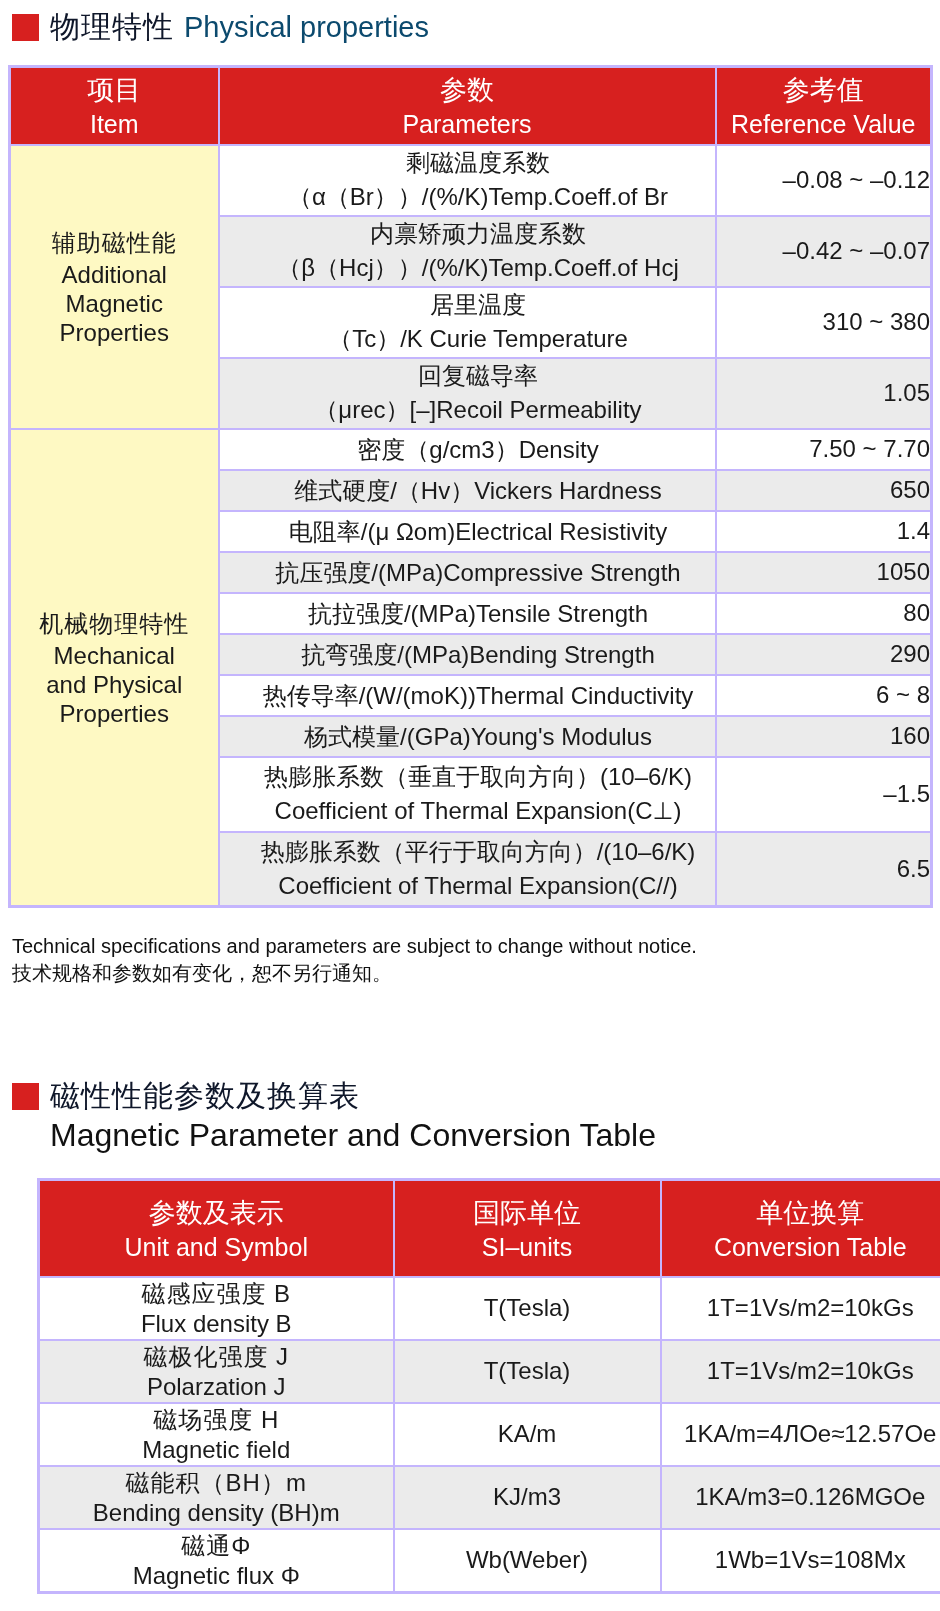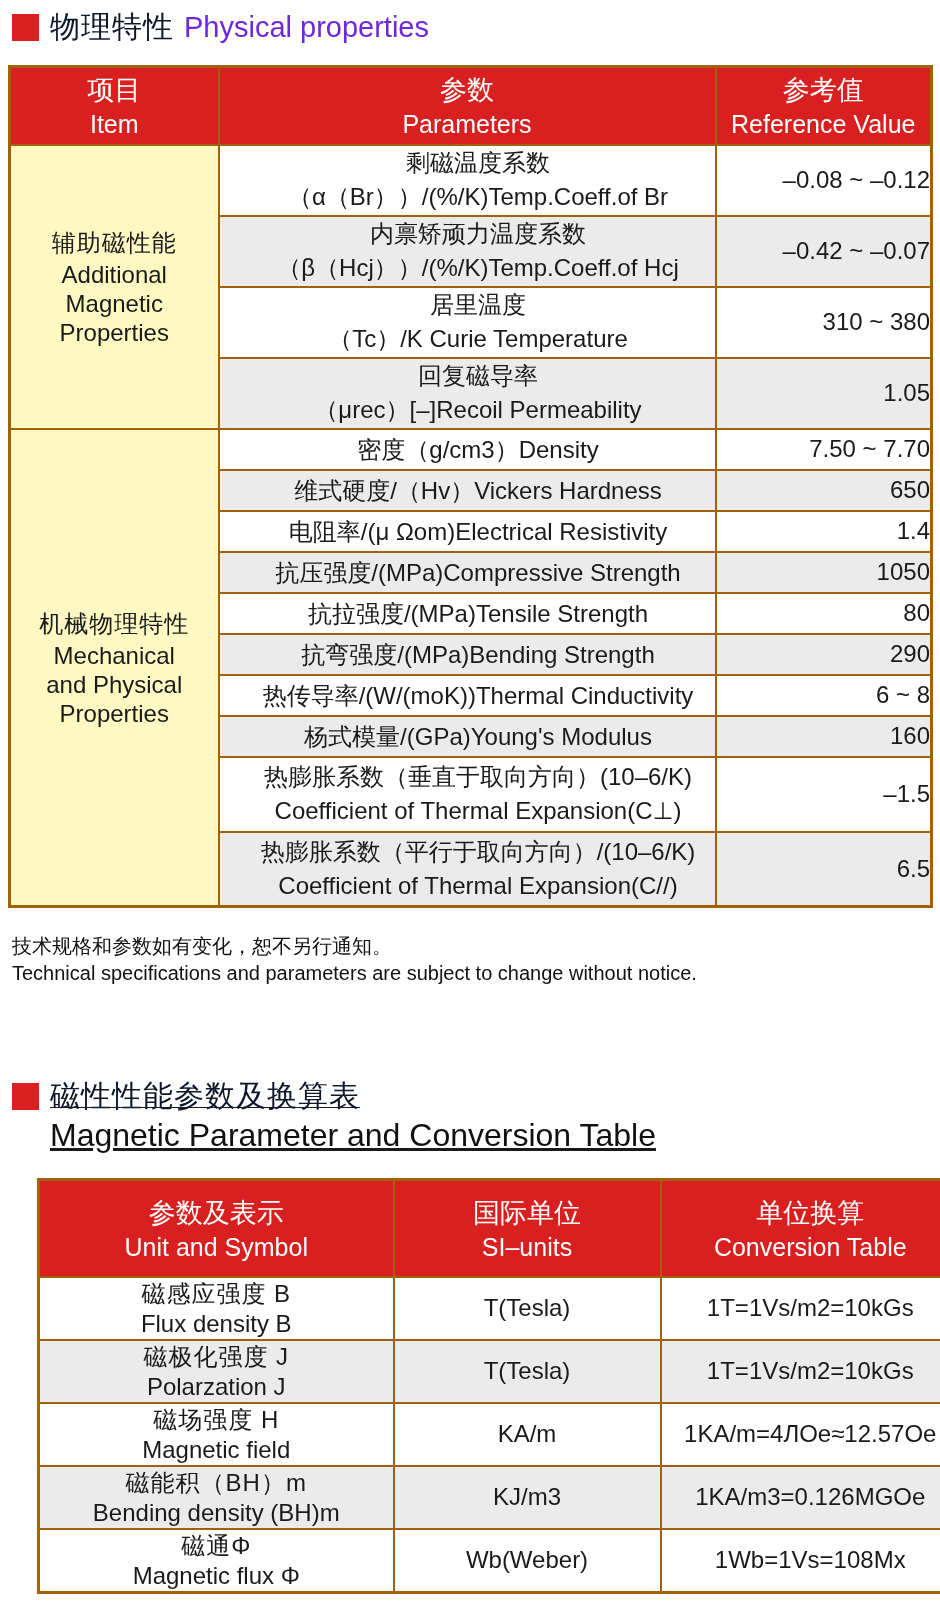--- a/index.html
+++ b/index.html
@@ -6,27 +6,27 @@
   body{
     width:940px;height:1611px;background:#ffffff;overflow:hidden;
     font-family:"Liberation Sans","DejaVu Sans",sans-serif;
     color:#1a1a1a;-webkit-font-smoothing:antialiased;
   }
   
   .sec-title{display:flex;align-items:flex-start;margin:10px 0 0 12px;}
   .bullet{width:27px;height:27px;background:#d7201f;flex:0 0 27px;margin-top:4px;}
   .sec-title .txt{margin-left:11px;line-height:34px;}
   .t-zh{font-size:30px;color:#0f172a;letter-spacing:1px;}
-  .t-en{font-size:29px;color:#6d28d9;margin-left:10px;}
+  .t-en{font-size:29px;color:#0c4a6e;margin-left:10px;}
   .sec2 .t-en2{display:block;font-size:32px;color:#111;line-height:33px;margin-top:1px;}
-  .sec2{margin-top:92px;text-decoration:underline;}
+  .sec2{margin-top:92px;}
 
   
   table{border-collapse:collapse;table-layout:fixed;margin-left:8px;width:922px;}
-  table,th,td{border:2px solid #a16207;}
+  table,th,td{border:2px solid #c4b5fd;}
   table{border-width:3px;}
   th{background:#d7201f;color:#ffffff;font-weight:normal;padding:0;}
   td{padding:0;background:#ffffff;}
   tr.alt td{background:#ebebeb;}
   .hzh{font-size:27px;line-height:38px;}
   .hen{font-size:25px;line-height:31px;}
 
   
   .t1{margin-top:16px;}
   .t1 thead tr{height:78px;}
@@ -184,22 +184,22 @@
       <td class="param">
           <div>热膨胀系数（平行于取向方向）/(10–6/K)</div>
           <div>Coefficient of Thermal Expansion(C//)</div>
         </td>
       <td class="val">6.5</td>
     </tr>
   </tbody>
 </table>
 
 <div class="note">
+  <div>Technical specifications and parameters are subject to change without notice.</div>
   <div>技术规格和参数如有变化，恕不另行通知。</div>
-  <div>Technical specifications and parameters are subject to change without notice.</div>
 </div>
 
 <div class="sec-title sec2">
   <span class="bullet"></span>
   <span class="txt">
     <span class="t-zh">磁性性能参数及换算表</span>
     <span class="t-en2">Magnetic Parameter and Conversion Table</span>
   </span>
 </div>
 

